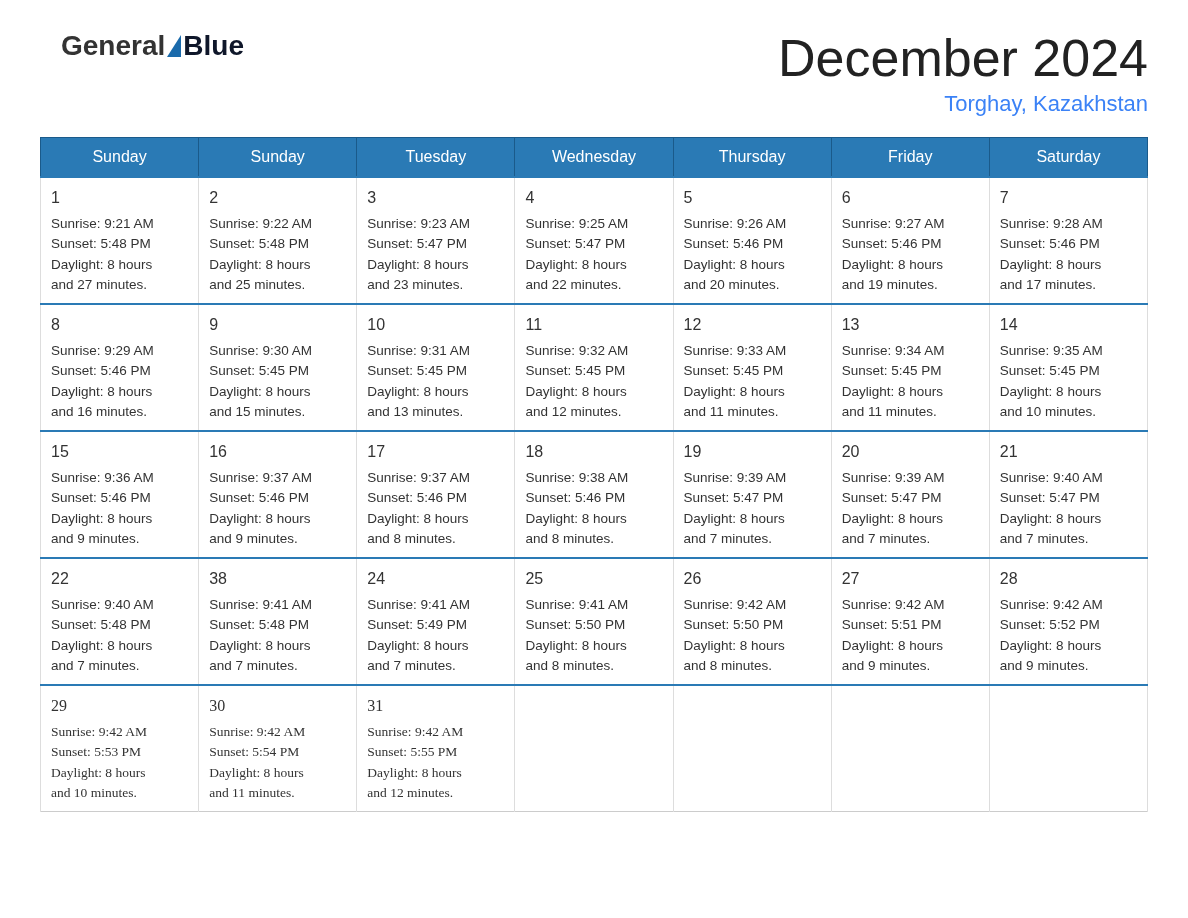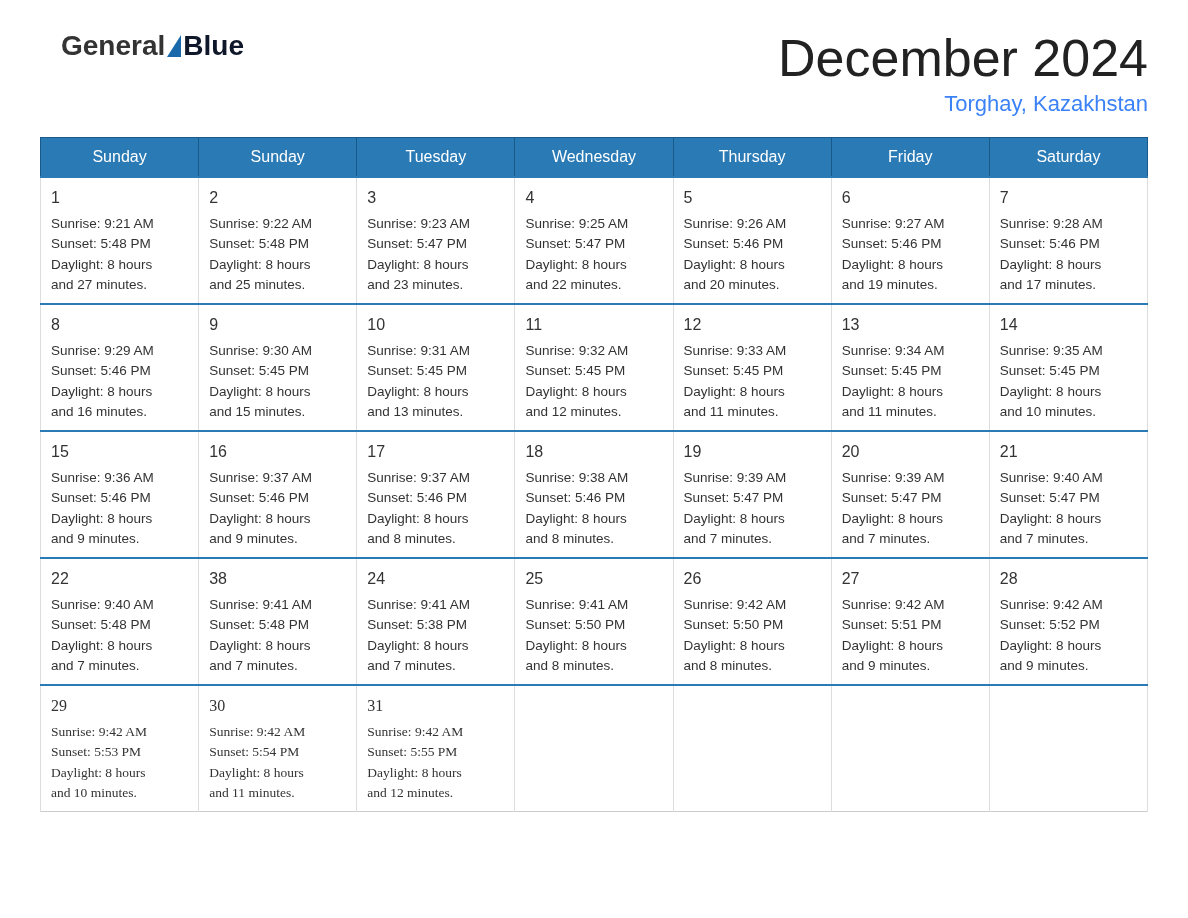--- a/index.html
+++ b/index.html
@@ -154,21 +154,21 @@
         <td><span class="day-num">16</span><span>Sunrise: 9:37 AM</span><br><span>Sunset: 5:46 PM</span><br><span>Daylight: 8 hours</span><br><span>and 9 minutes.</span></td>
         <td><span class="day-num">17</span><span>Sunrise: 9:37 AM</span><br><span>Sunset: 5:46 PM</span><br><span>Daylight: 8 hours</span><br><span>and 8 minutes.</span></td>
         <td><span class="day-num">18</span><span>Sunrise: 9:38 AM</span><br><span>Sunset: 5:46 PM</span><br><span>Daylight: 8 hours</span><br><span>and 8 minutes.</span></td>
         <td><span class="day-num">19</span><span>Sunrise: 9:39 AM</span><br><span>Sunset: 5:47 PM</span><br><span>Daylight: 8 hours</span><br><span>and 7 minutes.</span></td>
         <td><span class="day-num">20</span><span>Sunrise: 9:39 AM</span><br><span>Sunset: 5:47 PM</span><br><span>Daylight: 8 hours</span><br><span>and 7 minutes.</span></td>
         <td><span class="day-num">21</span><span>Sunrise: 9:40 AM</span><br><span>Sunset: 5:47 PM</span><br><span>Daylight: 8 hours</span><br><span>and 7 minutes.</span></td>
       </tr>
       <tr class="week-row">
         <td><span class="day-num">22</span><span>Sunrise: 9:40 AM</span><br><span>Sunset: 5:48 PM</span><br><span>Daylight: 8 hours</span><br><span>and 7 minutes.</span></td>
         <td><span class="day-num">38</span><span>Sunrise: 9:41 AM</span><br><span>Sunset: 5:48 PM</span><br><span>Daylight: 8 hours</span><br><span>and 7 minutes.</span></td>
-        <td><span class="day-num">24</span><span>Sunrise: 9:41 AM</span><br><span>Sunset: 5:38 PM</span><br><span>Daylight: 8 hours</span><br><span>and 7 minutes.</span></td>
+        <td><span class="day-num">24</span><span>Sunrise: 9:41 AM</span><br><span>Sunset: 5:49 PM</span><br><span>Daylight: 8 hours</span><br><span>and 7 minutes.</span></td>
         <td><span class="day-num">25</span><span>Sunrise: 9:41 AM</span><br><span>Sunset: 5:50 PM</span><br><span>Daylight: 8 hours</span><br><span>and 8 minutes.</span></td>
         <td><span class="day-num">26</span><span>Sunrise: 9:42 AM</span><br><span>Sunset: 5:50 PM</span><br><span>Daylight: 8 hours</span><br><span>and 8 minutes.</span></td>
         <td><span class="day-num">27</span><span>Sunrise: 9:42 AM</span><br><span>Sunset: 5:51 PM</span><br><span>Daylight: 8 hours</span><br><span>and 9 minutes.</span></td>
         <td><span class="day-num">28</span><span>Sunrise: 9:42 AM</span><br><span>Sunset: 5:52 PM</span><br><span>Daylight: 8 hours</span><br><span>and 9 minutes.</span></td>
       </tr>
       <tr class="week-row">
         <td><span class="day-num">29</span><span>Sunrise: 9:42 AM</span><br><span>Sunset: 5:53 PM</span><br><span>Daylight: 8 hours</span><br><span>and 10 minutes.</span></td>
         <td><span class="day-num">30</span><span>Sunrise: 9:42 AM</span><br><span>Sunset: 5:54 PM</span><br><span>Daylight: 8 hours</span><br><span>and 11 minutes.</span></td>
         <td><span class="day-num">31</span><span>Sunrise: 9:42 AM</span><br><span>Sunset: 5:55 PM</span><br><span>Daylight: 8 hours</span><br><span>and 12 minutes.</span></td>
         <td class="empty-cell"></td>

